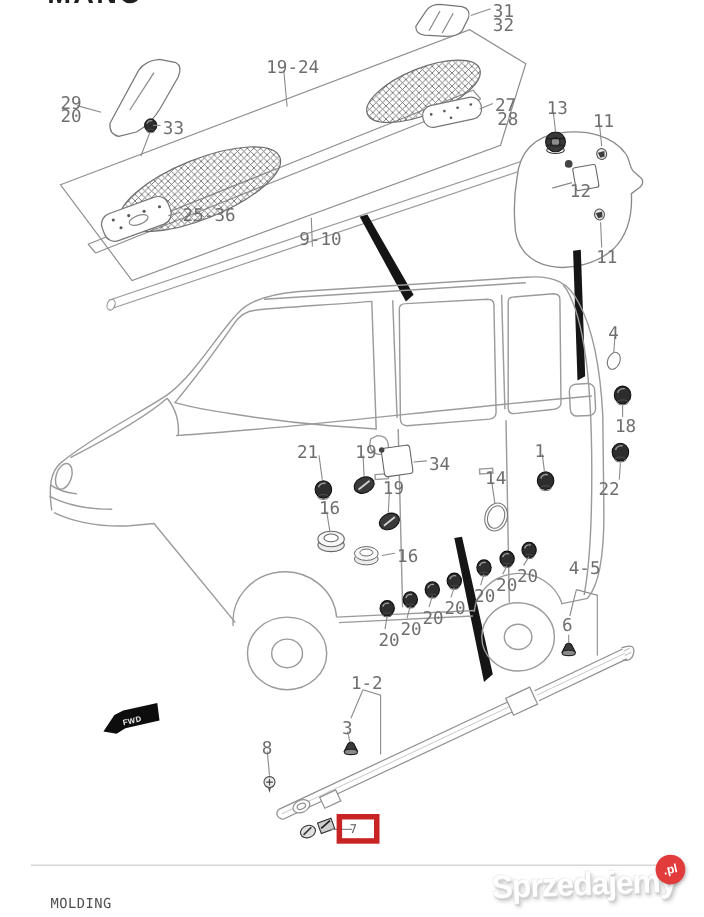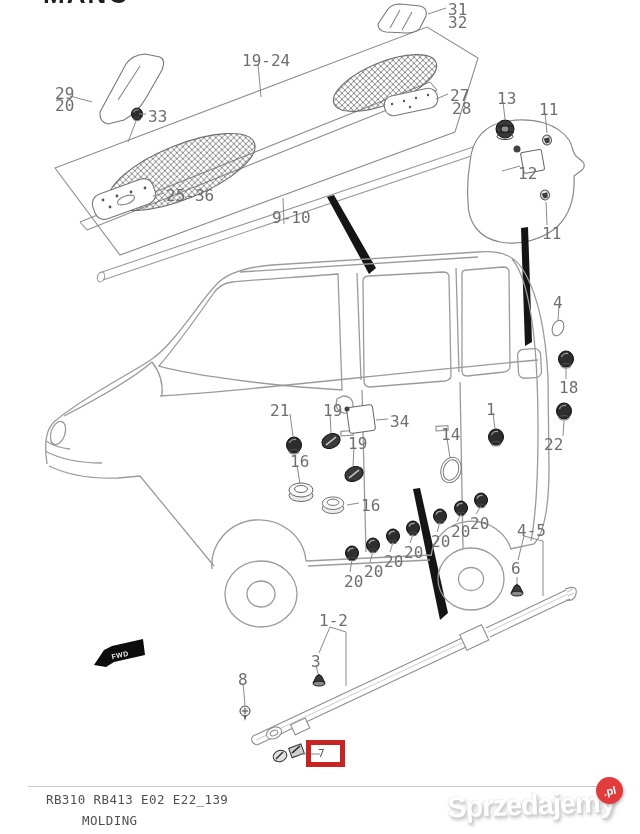--- a/index.html
+++ b/index.html
@@ -9,21 +9,21 @@
            font-family:"DejaVu Sans Mono",monospace;}
   svg.layer{position:absolute;left:0;top:0;}
   .crop-head{position:absolute;left:43px;top:0;width:86px;height:7px;overflow:hidden;}
   .crop-head span{display:block;margin-top:-21px;font-family:"Liberation Sans",sans-serif;
            font-weight:bold;font-size:26px;color:#1f1f1f;letter-spacing:2px;}
   .hl-box{position:absolute;left:306px;top:740px;width:39px;height:27px;
           border:5px solid #c92424;box-sizing:border-box;display:flex;align-items:center;
           padding-left:7px;font-size:11px;color:#585858;background:transparent;}
   .divider{position:absolute;left:28px;top:786px;width:584px;height:1px;background:#c9c9c9;}
   .footer-code{position:absolute;left:46px;top:792px;font-size:12.5px;color:#4f4f4f;letter-spacing:.4px;}
-  .footer-title{position:absolute;left:46px;top:813px;font-size:12.5px;color:#4f4f4f;letter-spacing:.4px;margin-left:36px;}
+  .footer-title{position:absolute;left:46px;top:813px;font-size:12.5px;color:#4f4f4f;letter-spacing:.4px;}
   .wm{position:absolute;left:447px;top:779px;width:192px;height:50px;}
   .wm-text{display:block;margin-top:9px;font-family:"Liberation Sans",sans-serif;font-weight:bold;
            font-size:29px;letter-spacing:-1px;color:#ffffff;transform:rotate(-2deg);
            text-shadow:0 1px 0 #dcdcdc,1px 2px 1px #cdcdcd,2px 3px 4px #c3c3c3,-1px -1px 1px #efefef;}
   .wm-badge{position:absolute;left:149px;top:-2px;width:27px;height:27px;border-radius:50%;
            background:#e23b3b;color:#fff;font-family:"Liberation Sans",sans-serif;font-weight:bold;
            font-size:11px;display:flex;align-items:center;justify-content:center;
            transform:rotate(-12deg);box-shadow:1px 2px 3px rgba(120,120,120,.45);}
 </style>
 </head>
@@ -299,32 +299,31 @@
   <span class="callout" style="left:559px;top:380px">18</span>
   <span class="callout" style="left:544px;top:437px">22</span>
   <span class="callout" style="left:361px;top:498px">16</span>
   <span class="callout" style="left:344px;top:574px">20</span>
   <span class="callout" style="left:364px;top:564px">20</span>
   <span class="callout" style="left:384px;top:554px">20</span>
   <span class="callout" style="left:404px;top:545px">20</span>
   <span class="callout" style="left:431px;top:534px">20</span>
   <span class="callout" style="left:451px;top:524px">20</span>
   <span class="callout" style="left:470px;top:516px">20</span>
-  <span class="callout" style="left:517px;top:523px">4-5</span>
+  <span class="callout" style="left:517px;top:509px">4-5</span>
   <span class="callout" style="left:511px;top:561px">6</span>
   <span class="callout" style="left:319px;top:613px">1-2</span>
   <span class="callout" style="left:311px;top:654px">3</span>
   <span class="callout" style="left:238px;top:672px">8</span>
 
   <div class="hl-box">
     <span>7</span>
   </div>
 
   <div class="divider"></div>
-  <div class="footer-code">RB310 RB413 E02 E22_139</div>
   <div class="footer-title">MOLDING</div>
 
   <div class="wm">
     <span class="wm-text">Sprzedajemy</span>
     <span class="wm-badge">.pl</span>
   </div>
 
 </div>
 
 </body></html>

